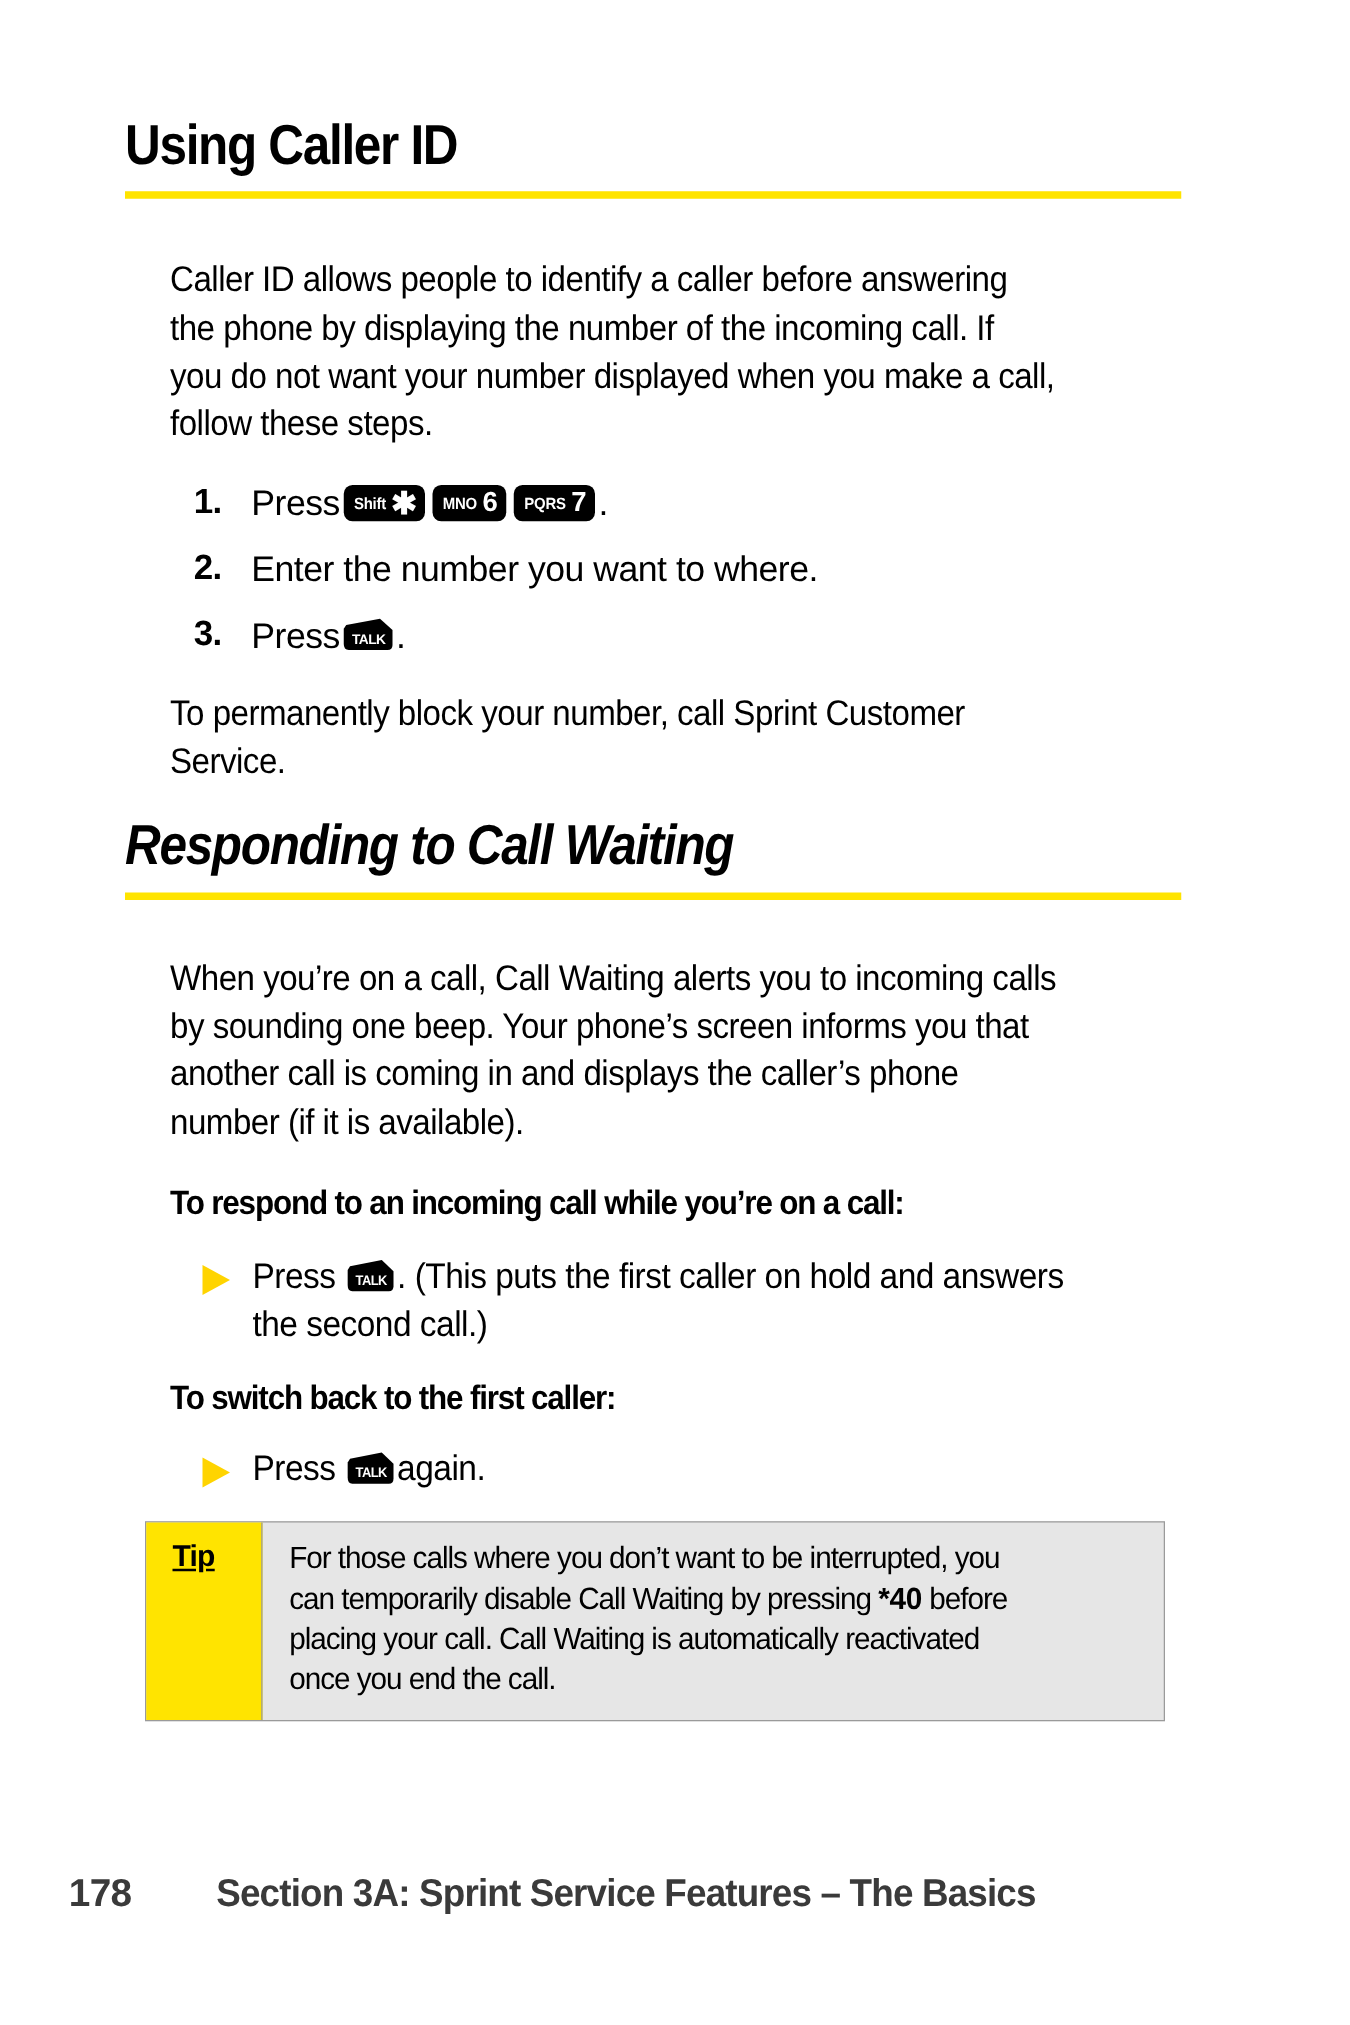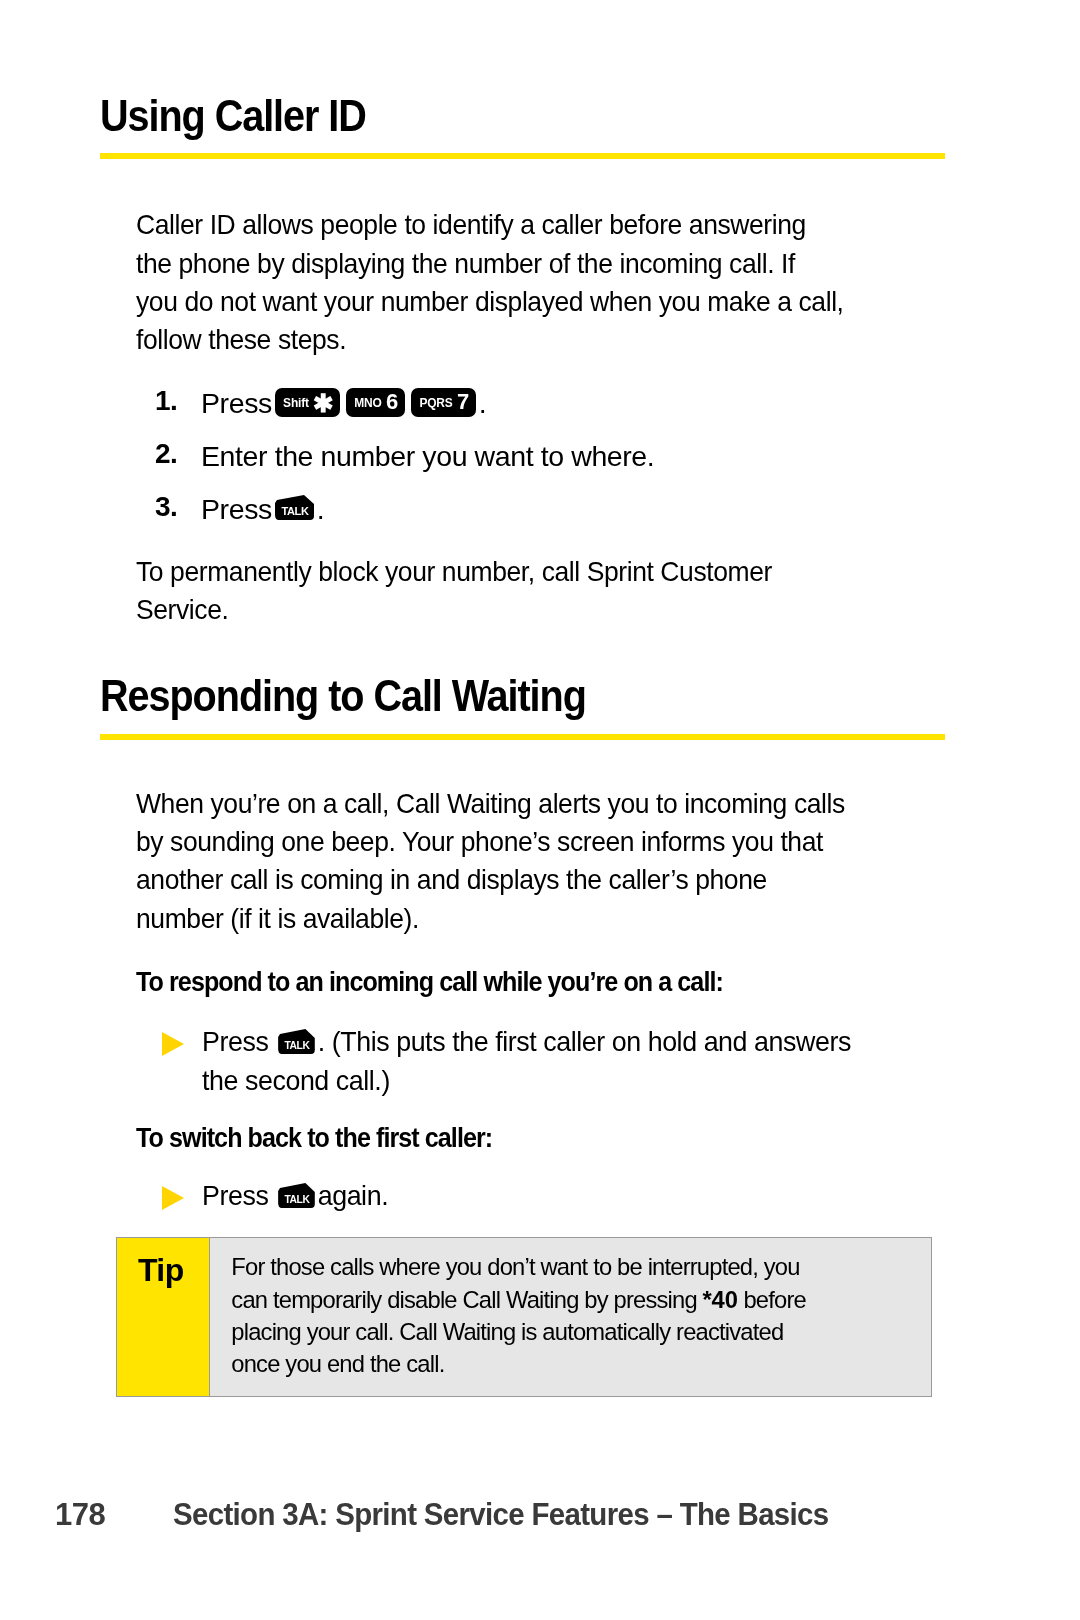--- a/index.html
+++ b/index.html
@@ -184,23 +184,24 @@
   .tip-label-cell {
     background: #FFE400;
     width: 93px;
     flex: 0 0 93px;
     border-right: 1px solid #9a9a9a;
     box-sizing: border-box;
     padding: 14px 0 0 21px;
   }
   .tip-label {
     font-weight: bold;
-    font-size: 32px;
+    font-size: 24px;
     letter-spacing: -0.6px;
     color: #000;
+    text-decoration: underline;
   }
   .tip-body {
     padding: 13px 18px 16px 22px;
     font-size: 24.5px;
     line-height: 1.32;
     letter-spacing: -0.85px;
     color: #000;
     transform: scaleX(0.97);
     transform-origin: left top;
     width: 700px;
@@ -300,21 +301,21 @@
       </div>
     </div>
 
   </div>
 
   <div class="para body-text" style="margin-top:24px;">
     <div class="nowrapline">To permanently block your number, call Sprint Customer</div>
     <div class="nowrapline">Service.</div>
   </div>
 
-  <div class="heading-block" style="margin-top:44px;">
+  <div class="heading-block" style="margin-top:24px;font-style:italic;">
     <div class="section-heading">Responding to Call Waiting</div>
     <div class="heading-rule"></div>
   </div>
 
   <div class="para body-text" style="margin-top:44px;">
     <div class="nowrapline">When you’re on a call, Call Waiting alerts you to incoming calls</div>
     <div class="nowrapline">by sounding one beep. Your phone’s screen informs you that</div>
     <div class="nowrapline">another call is coming in and displays the caller’s phone</div>
     <div class="nowrapline">number (if it is available).</div>
   </div>

